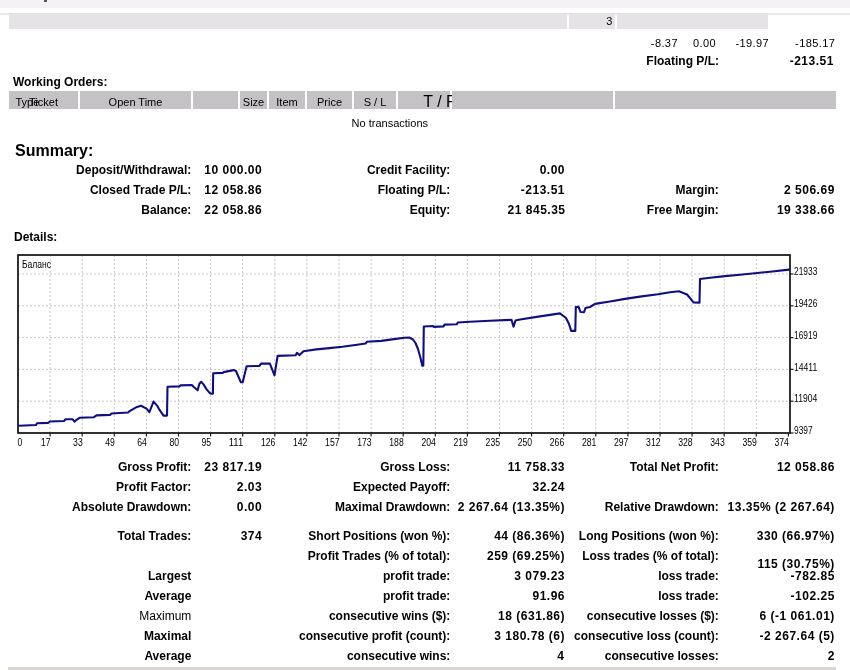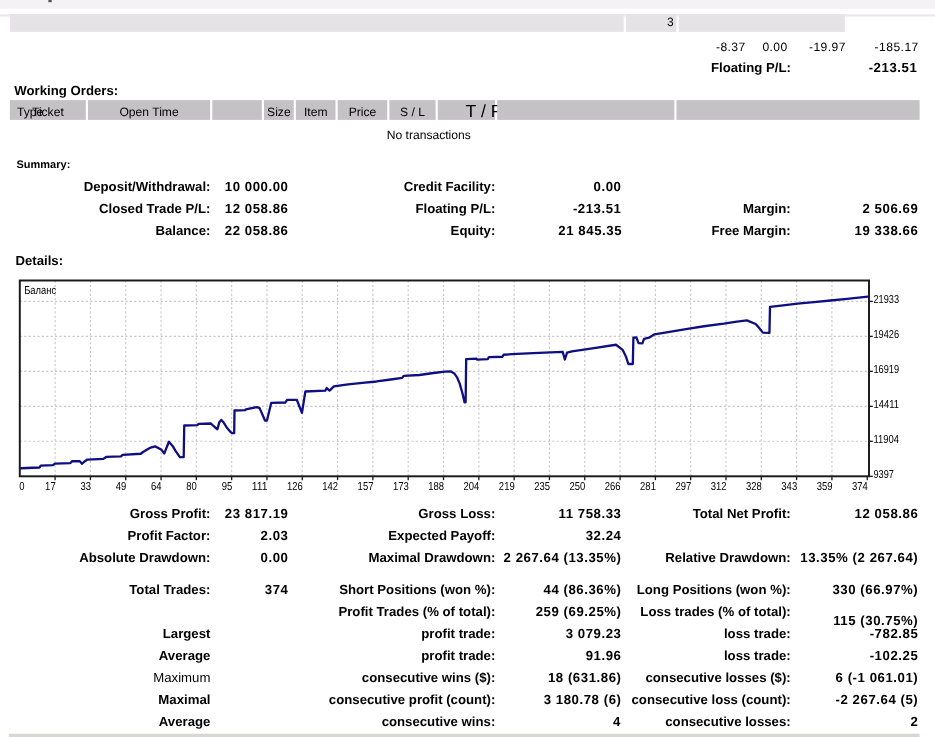--- a/index.html
+++ b/index.html
@@ -128,21 +128,21 @@
 <div style="position:absolute;left:307px;top:91px;width:45px;height:17.5px;background:#c5c2c5"></div>
 <div style="position:absolute;left:129.5px;width:400px;text-align:center;top:94.7px;font-size:11px;line-height:14px;font-weight:normal;white-space:nowrap">Price</div>
 <div style="position:absolute;left:354px;top:91px;width:42px;height:17.5px;background:#c5c2c5"></div>
 <div style="position:absolute;left:175.0px;width:400px;text-align:center;top:94.7px;font-size:11px;line-height:14px;font-weight:normal;white-space:nowrap">S / L</div>
 <div style="position:absolute;left:398px;top:91px;width:52px;height:17.5px;background:#c5c2c5"></div>
 <div style="position:absolute;left:240px;width:400px;text-align:center;top:94.7px;font-size:16px;line-height:14px;font-weight:normal;white-space:nowrap">T / P</div>
 <div style="position:absolute;left:452px;top:91px;width:161px;height:17.5px;background:#c5c2c5"></div>
 <div style="position:absolute;left:332.5px;width:400px;text-align:right;top:94.7px;font-size:11px;line-height:14px;font-weight:bold;white-space:nowrap">Market Price</div>
 <div style="position:absolute;left:615px;top:91px;width:221px;height:17.5px;background:#c5c2c5"></div>
 <div style="position:absolute;left:189.8px;width:400px;text-align:center;top:115.7px;font-size:11px;line-height:14px;font-weight:normal;white-space:nowrap">No transactions</div>
-<div style="position:absolute;left:15px;top:142.7px;font-size:10px;line-height:15px;font-weight:bold;white-space:nowrap">Summary:</div>
+<div style="position:absolute;left:15px;top:142.7px;font-size:16px;line-height:15px;font-weight:bold;white-space:nowrap">Summary:</div>
 <div style="position:absolute;right:658.7px;top:163.4px;font-size:12px;line-height:15px;font-weight:bold;white-space:nowrap">Deposit/Withdrawal:</div>
 <div style="position:absolute;right:587.8px;top:163.4px;font-size:12px;line-height:15px;font-weight:bold;letter-spacing:0.5px;white-space:nowrap">10 000.00</div>
 <div style="position:absolute;right:399.7px;top:163.4px;font-size:12px;line-height:15px;font-weight:bold;white-space:nowrap">Credit Facility:</div>
 <div style="position:absolute;right:285.0px;top:163.4px;font-size:12px;line-height:15px;font-weight:bold;letter-spacing:0.5px;white-space:nowrap">0.00</div>
 <div style="position:absolute;right:658.7px;top:183.4px;font-size:12px;line-height:15px;font-weight:bold;white-space:nowrap">Closed Trade P/L:</div>
 <div style="position:absolute;right:587.8px;top:183.4px;font-size:12px;line-height:15px;font-weight:bold;letter-spacing:0.5px;white-space:nowrap">12 058.86</div>
 <div style="position:absolute;right:399.7px;top:183.4px;font-size:12px;line-height:15px;font-weight:bold;white-space:nowrap">Floating P/L:</div>
 <div style="position:absolute;right:285.0px;top:183.4px;font-size:12px;line-height:15px;font-weight:bold;letter-spacing:0.5px;white-space:nowrap">-213.51</div>
 <div style="position:absolute;right:131.2px;top:183.4px;font-size:12px;line-height:15px;font-weight:bold;white-space:nowrap">Margin:</div>
 <div style="position:absolute;right:15.2px;top:183.4px;font-size:12px;line-height:15px;font-weight:bold;letter-spacing:0.5px;white-space:nowrap">2 506.69</div>

